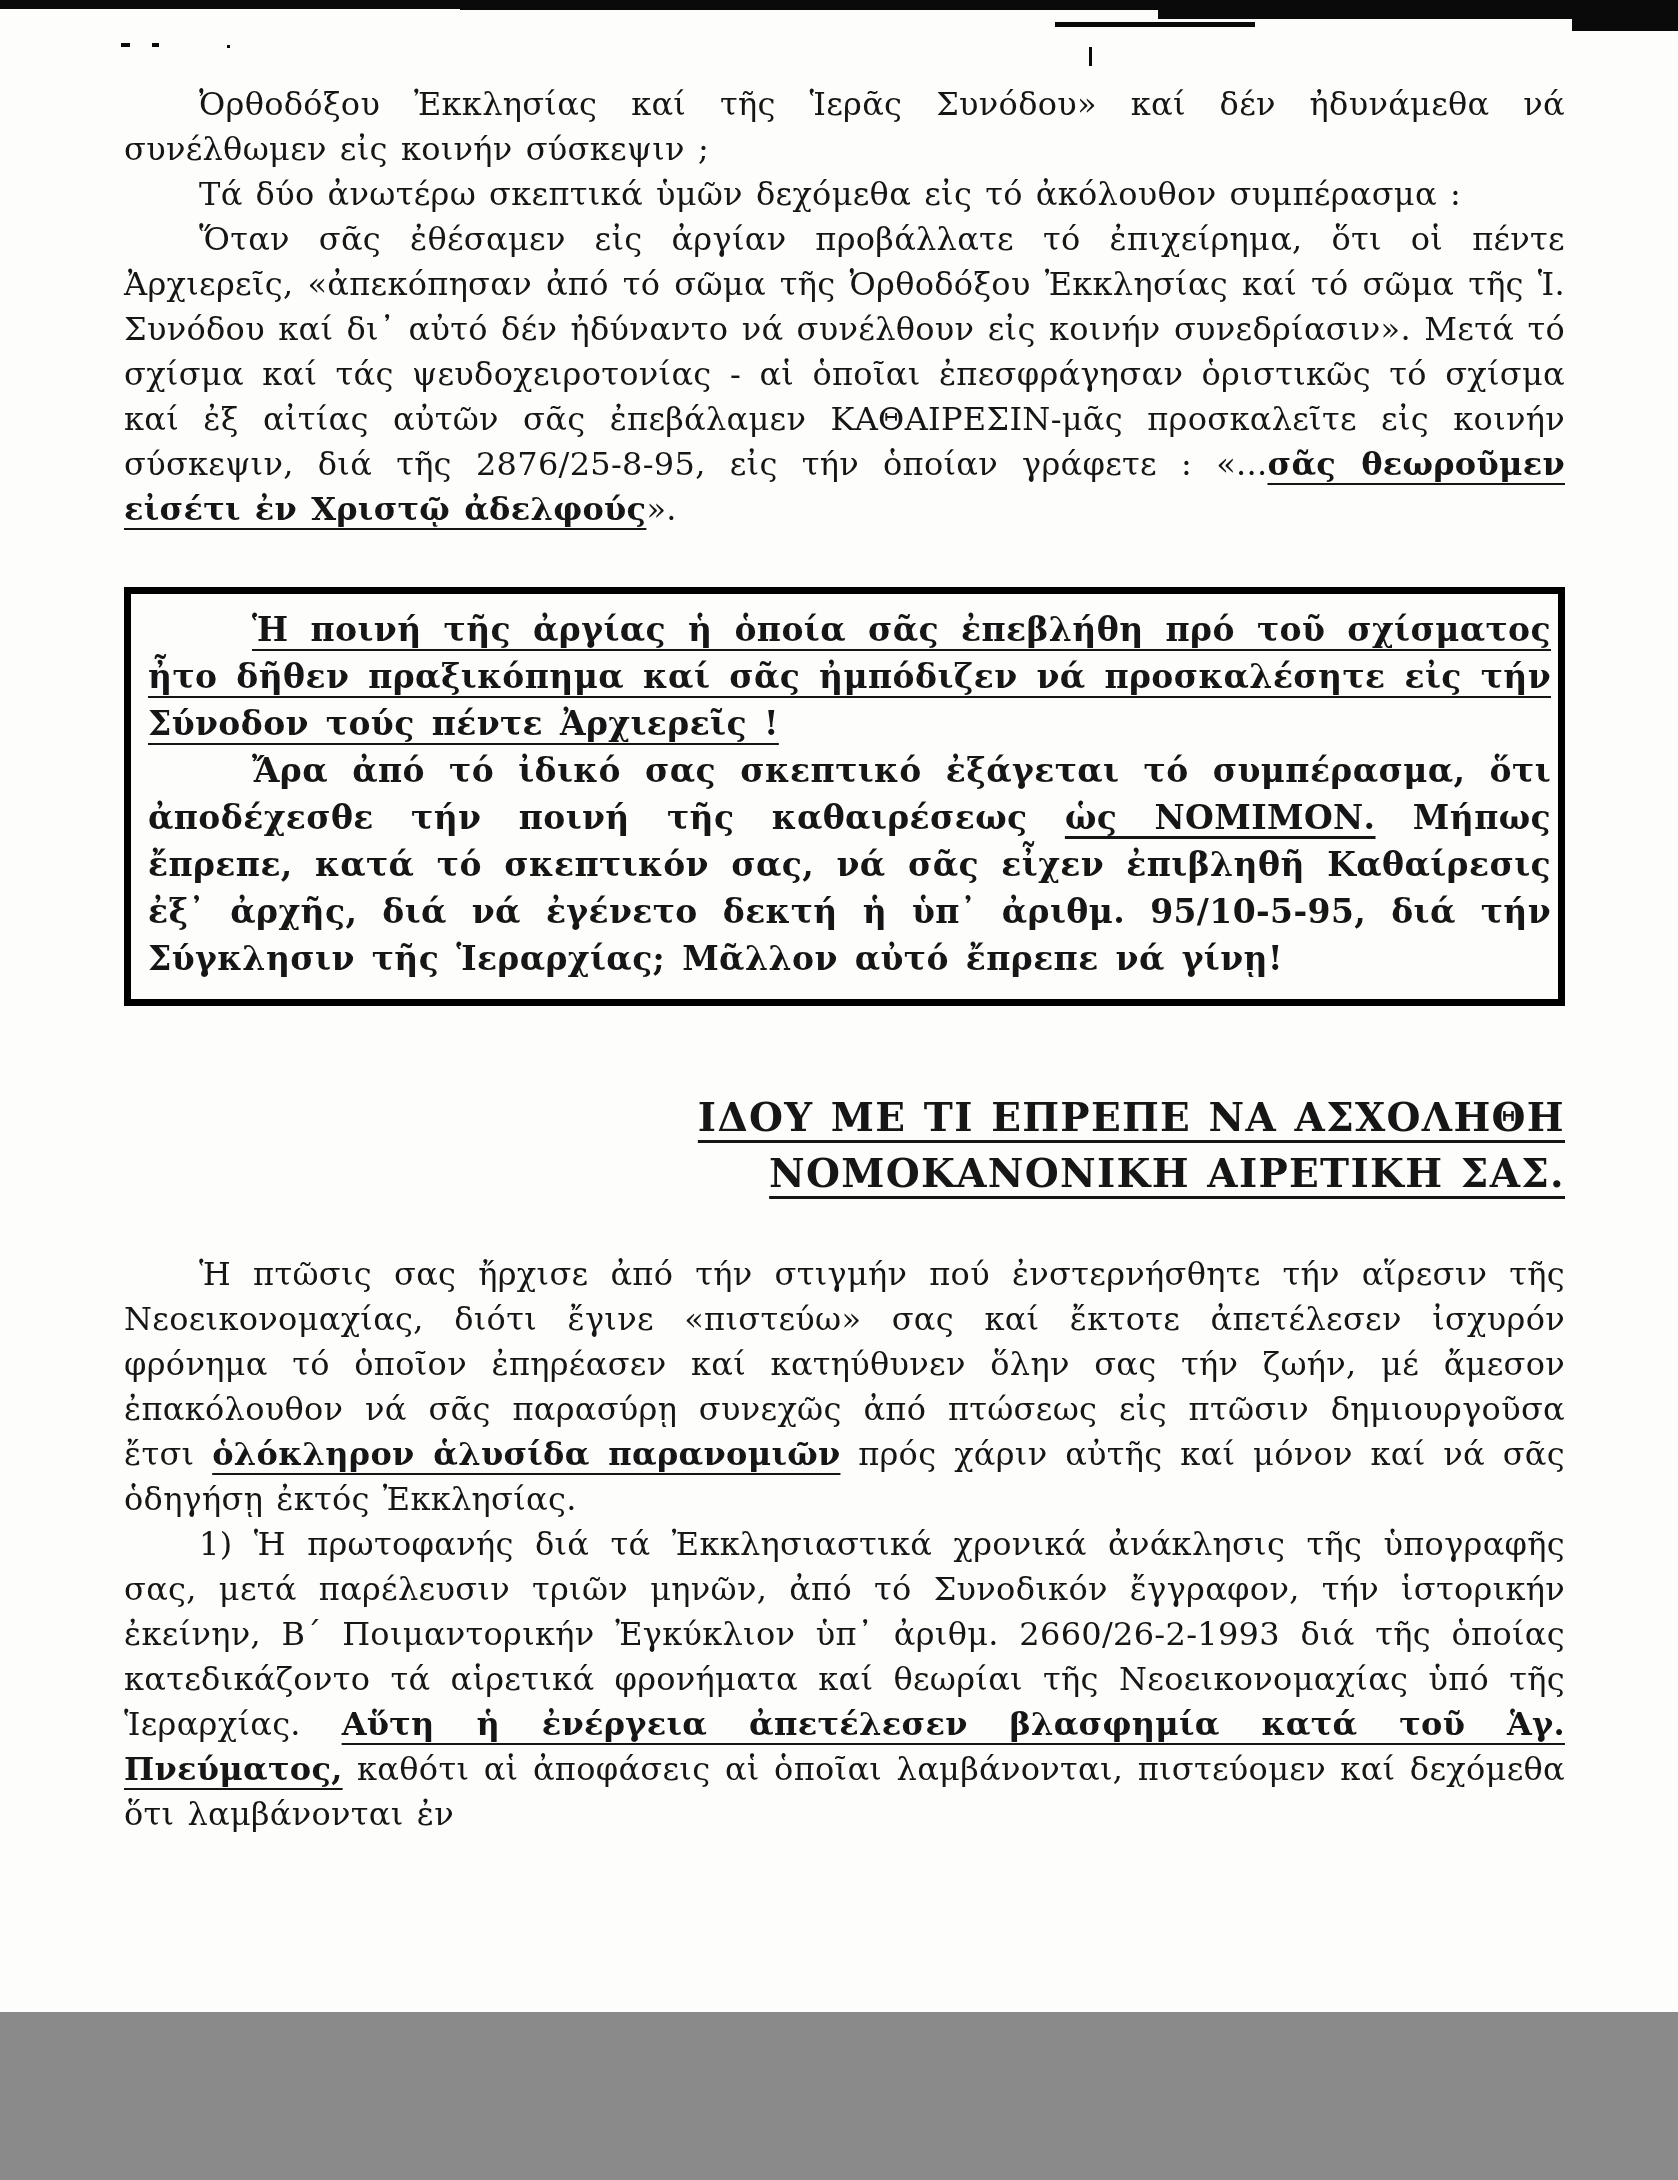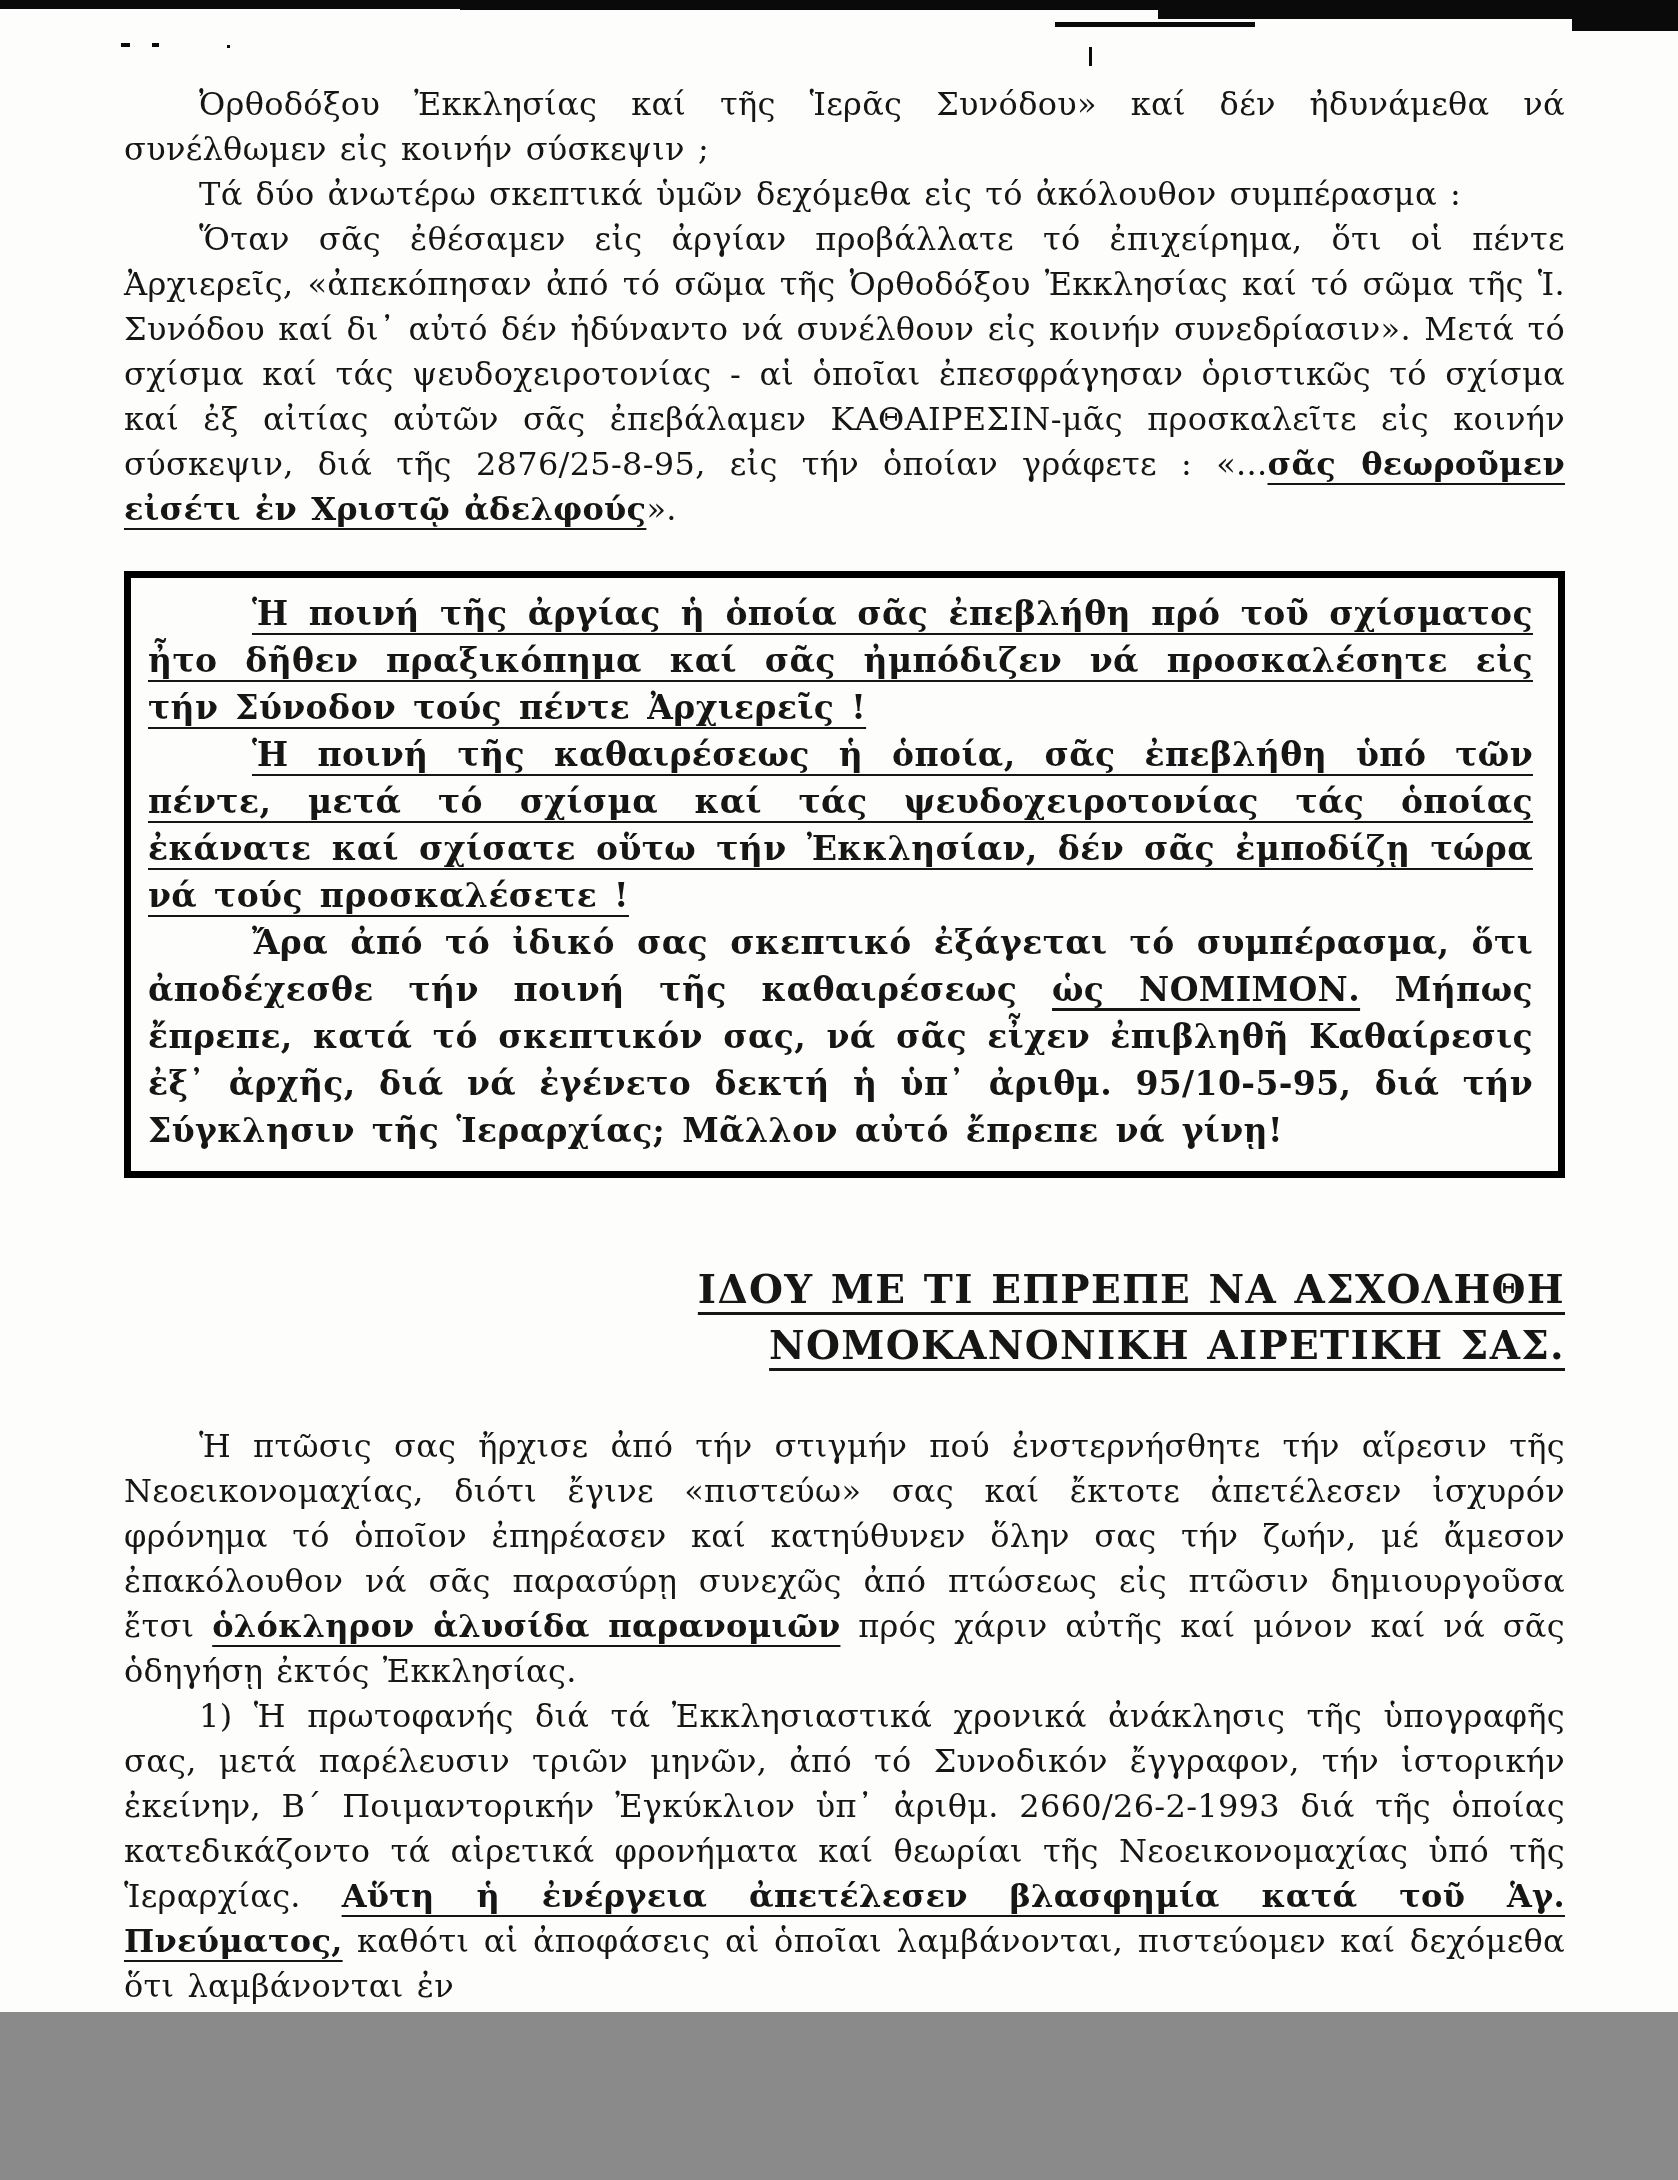--- a/index.html
+++ b/index.html
@@ -35,23 +35,23 @@
   .ara{text-indent:125px;margin-top:46px;}
 
   .bu{
     font-weight:bold;
     text-decoration:underline;
     text-decoration-thickness:2.1px;
     text-underline-offset:7.7px;
   }
 
   .box{
-    margin-top:39px;
+    margin-top:55px;
     border:7.7px solid #000;
-    padding:12px 25px 17px 17px;
+    padding:12px 7px 17px 17px;
   }
   .box-par{
     margin:0;
     font-weight:bold;
     font-size:33px;line-height:47px;
     text-indent:104px;
     word-spacing:5.1px;letter-spacing:0.4px;
   }
   .u-all{
     text-decoration:underline;
@@ -108,21 +108,20 @@
 
     <p class="par indent1">Ὀρθοδόξου Ἐκκλησίας καί τῆς Ἱερᾶς Συνόδου» καί δέν ἠδυνάμεθα νά συνέλθωμεν εἰς κοινήν σύσκεψιν ;</p>
 
     <p class="par indent1">Τά δύο ἀνωτέρω σκεπτικά ὑμῶν δεχόμεθα εἰς τό ἀκόλουθον συμπέρασμα :</p>
 
     <p class="par indent1"><span>Ὅταν σᾶς ἐθέσαμεν εἰς ἀργίαν προβάλλατε τό ἐπιχείρημα, ὅτι οἱ πέντε Ἀρχιερεῖς, «ἀπεκόπησαν ἀπό τό σῶμα τῆς Ὀρθοδόξου Ἐκκλησίας καί τό σῶμα τῆς Ἱ. Συνόδου καί δι᾽ αὐτό δέν ἠδύναντο νά συνέλθουν εἰς κοινήν συνεδρίασιν». Μετά τό σχίσμα καί τάς ψευδοχειροτονίας - αἱ ὁποῖαι ἐπεσφράγησαν ὁριστικῶς τό σχίσμα καί ἐξ αἰτίας αὐτῶν σᾶς ἐπεβάλαμεν ΚΑΘΑΙΡΕΣΙΝ-μᾶς προσκαλεῖτε εἰς κοινήν σύσκεψιν, διά τῆς 2876/25-8-95, εἰς τήν ὁποίαν γράφετε : «...</span><span class="bu">σᾶς θεωροῦμεν εἰσέτι ἐν Χριστῷ ἀδελφούς</span><span>».</span></p>
 
 
     <div class="box">
       <p class="box-par u-all">Ἡ ποινή  τῆς ἀργίας ἡ ὁποία σᾶς ἐπεβλήθη πρό τοῦ σχίσματος ἦτο δῆθεν πραξικόπημα καί σᾶς ἠμπόδιζεν νά προσκαλέσητε εἰς τήν Σύνοδον τούς πέντε  Ἀρχιερεῖς !</p>
-      <p class="box-par u-all">Ἡ ποινή τῆς καθαιρέσεως ἡ ὁποία, σᾶς ἐπεβλήθη ὑπό τῶν πέντε, μετά τό σχίσμα καί τάς ψευδοχειροτονίας τάς ὁποίας ἐκάνατε καί σχίσατε οὕτω τήν Ἐκκλησίαν, δέν σᾶς ἐμποδίζῃ τώρα νά τούς προσκαλέσετε !</p>
       <p class="box-par"><span>Ἄρα ἀπό τό ἰδικό σας σκεπτικό ἐξάγεται τό συμπέρασμα, ὅτι ἀποδέχεσθε τήν ποινή τῆς καθαιρέσεως </span><span class="u2">ὡς ΝΟΜΙΜΟΝ.</span><span> Μήπως ἔπρεπε, κατά τό σκεπτικόν σας, νά σᾶς εἶχεν ἐπιβληθῆ Καθαίρεσις ἐξ᾽ ἀρχῆς, διά νά ἐγένετο δεκτή ἡ ὑπ᾽ ἀριθμ. 95/10-5-95, διά τήν Σύγκλησιν τῆς Ἱεραρχίας; Μᾶλλον αὐτό ἔπρεπε νά γίνῃ!</span></p>
     </div>
 
     <div class="heading">
       <p class="h-row"><span class="h-line">ΙΔΟΥ ΜΕ ΤΙ ΕΠΡΕΠΕ ΝΑ ΑΣΧΟΛΗΘΗ</span></p>
       <p class="h-row"><span class="h-line">ΝΟΜΟΚΑΝΟΝΙΚΗ ΑΙΡΕΤΙΚΗ ΣΑΣ.</span></p>
     </div>
 
     <p class="par indent1 sec2"><span>Ἡ πτῶσις σας ἤρχισε ἀπό τήν στιγμήν πού ἐνστερνήσθητε τήν αἵρεσιν τῆς Νεοεικονομαχίας, διότι ἔγινε «πιστεύω» σας καί ἔκτοτε ἀπετέλεσεν ἰσχυρόν φρόνημα τό ὁποῖον ἐπηρέασεν καί κατηύθυνεν ὅλην σας τήν ζωήν, μέ ἄμεσον ἐπακόλουθον νά σᾶς παρασύρῃ συνεχῶς ἀπό πτώσεως εἰς πτῶσιν δημιουργοῦσα ἔτσι </span><span class="bu">ὁλόκληρον ἁλυσίδα παρανομιῶν</span><span> πρός χάριν αὐτῆς καί μόνον καί νά σᾶς ὁδηγήσῃ ἐκτός Ἐκκλησίας.</span></p>
 

